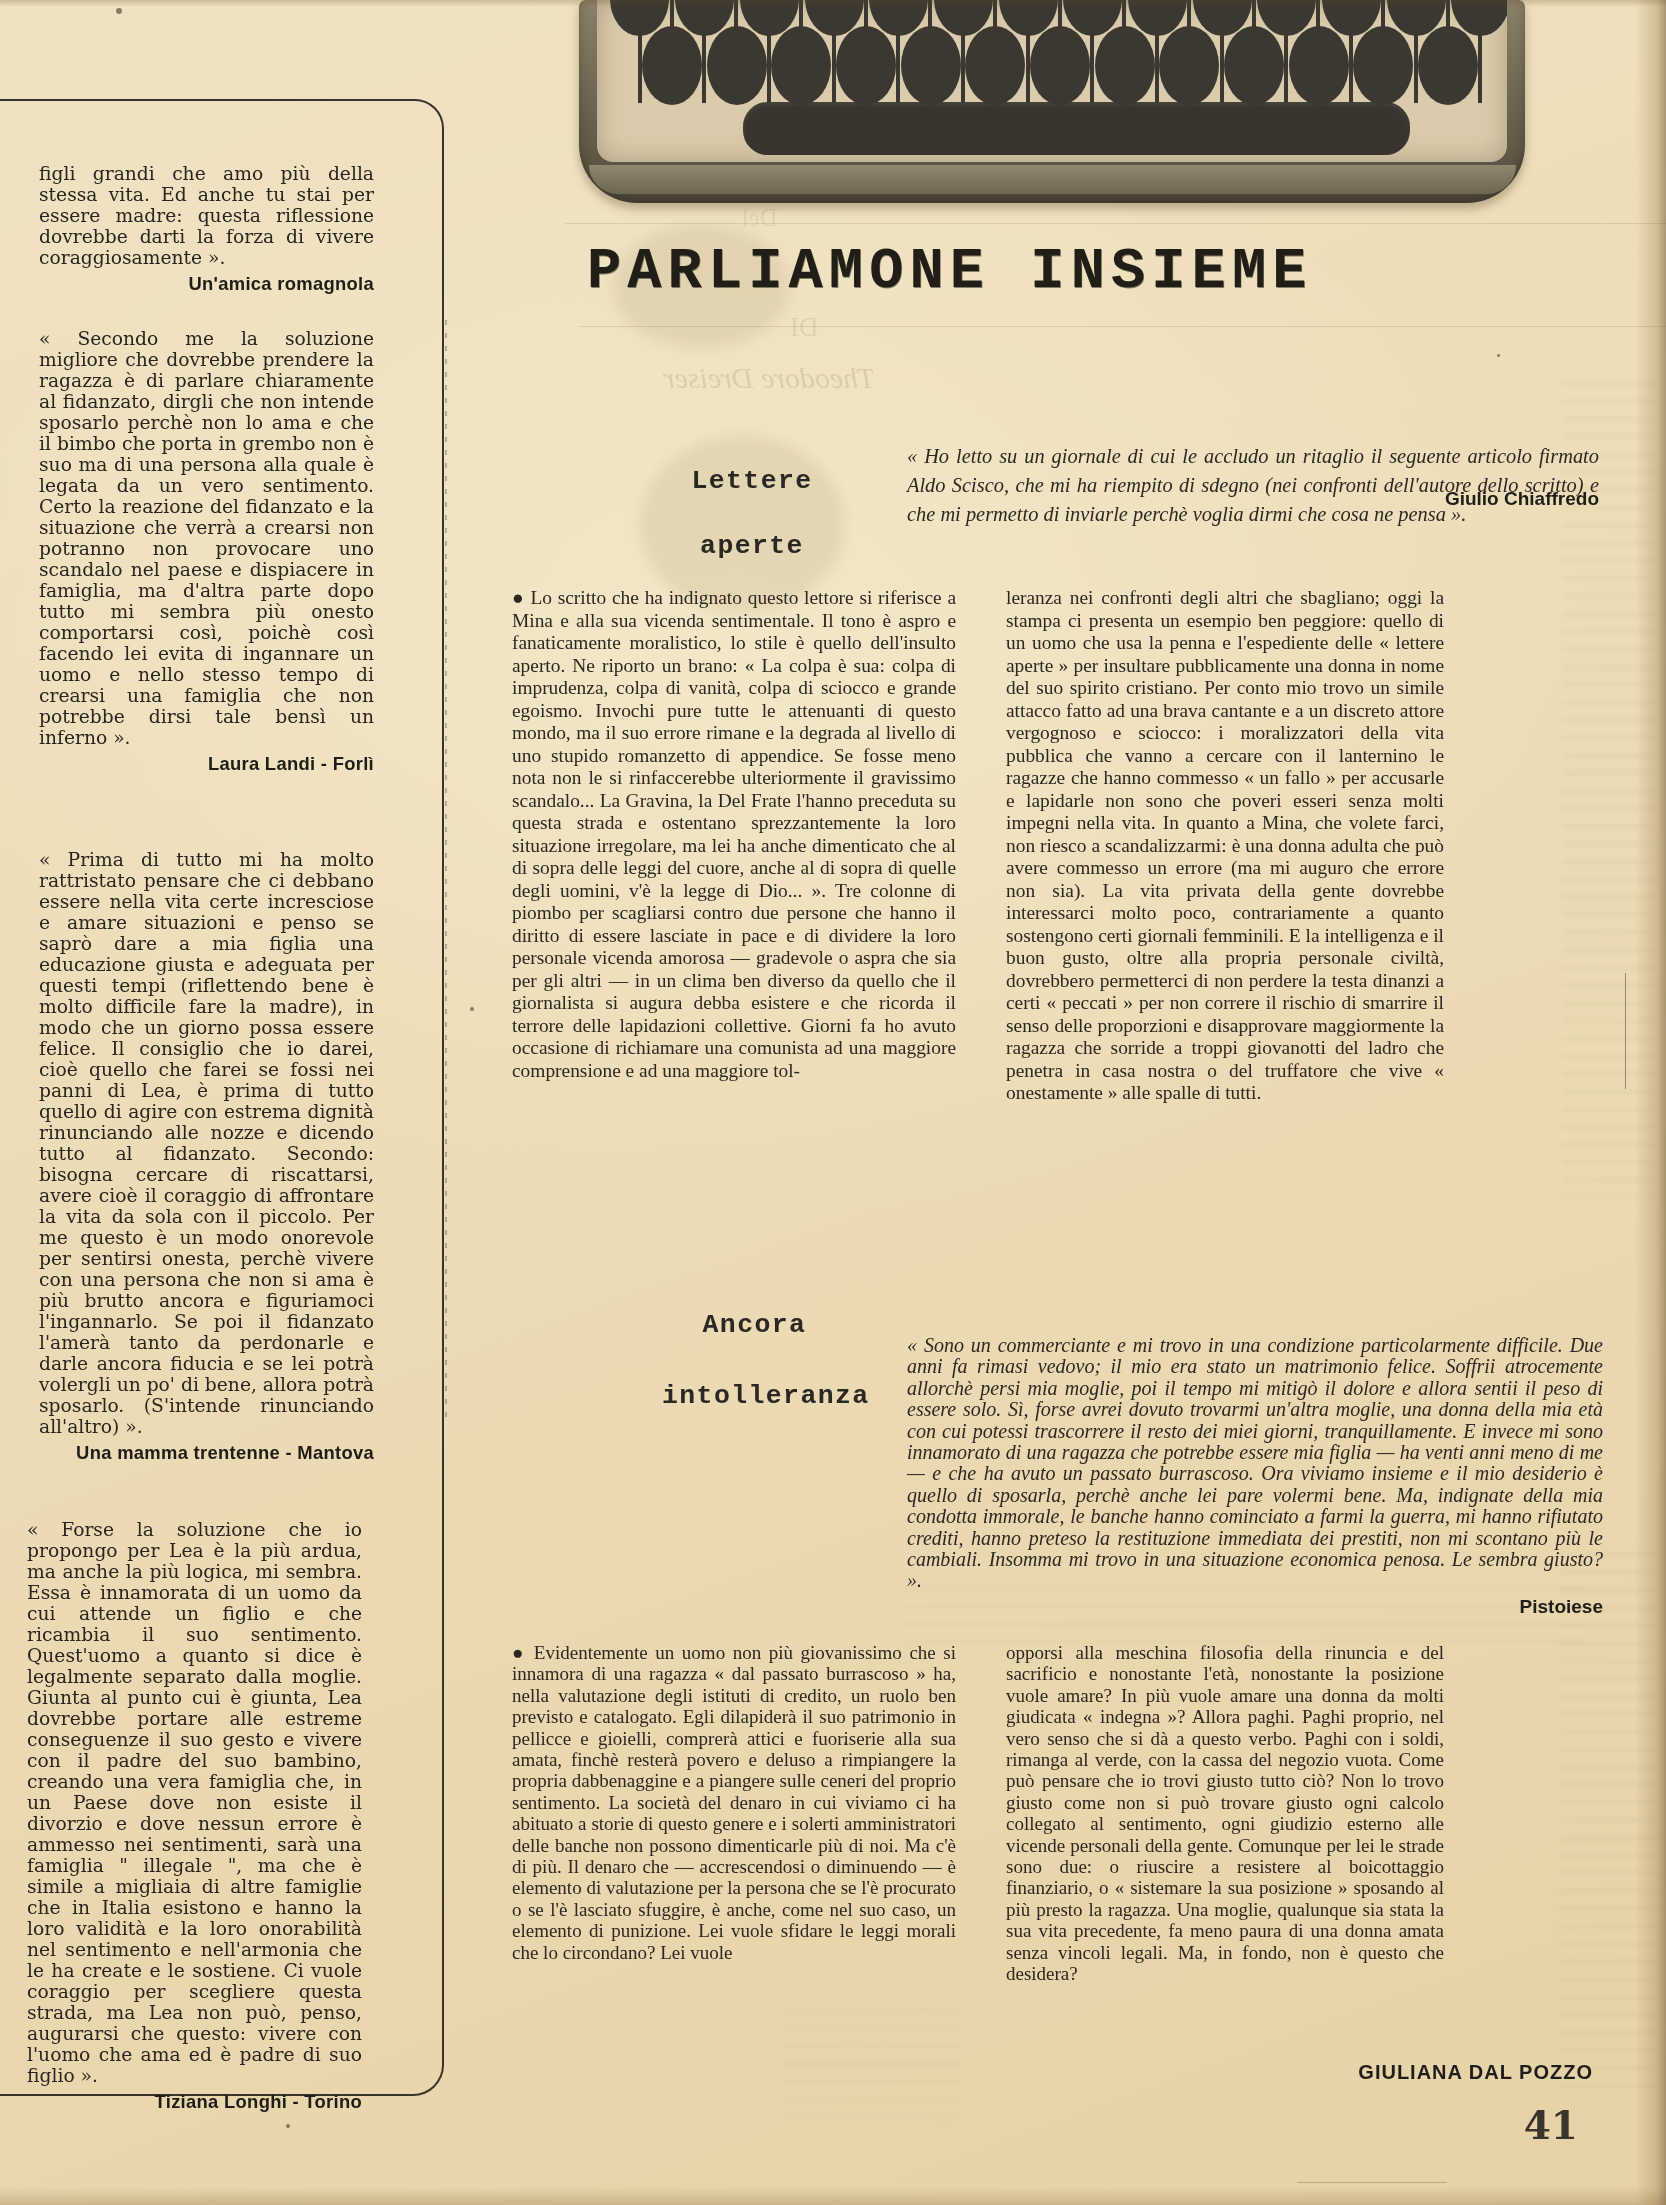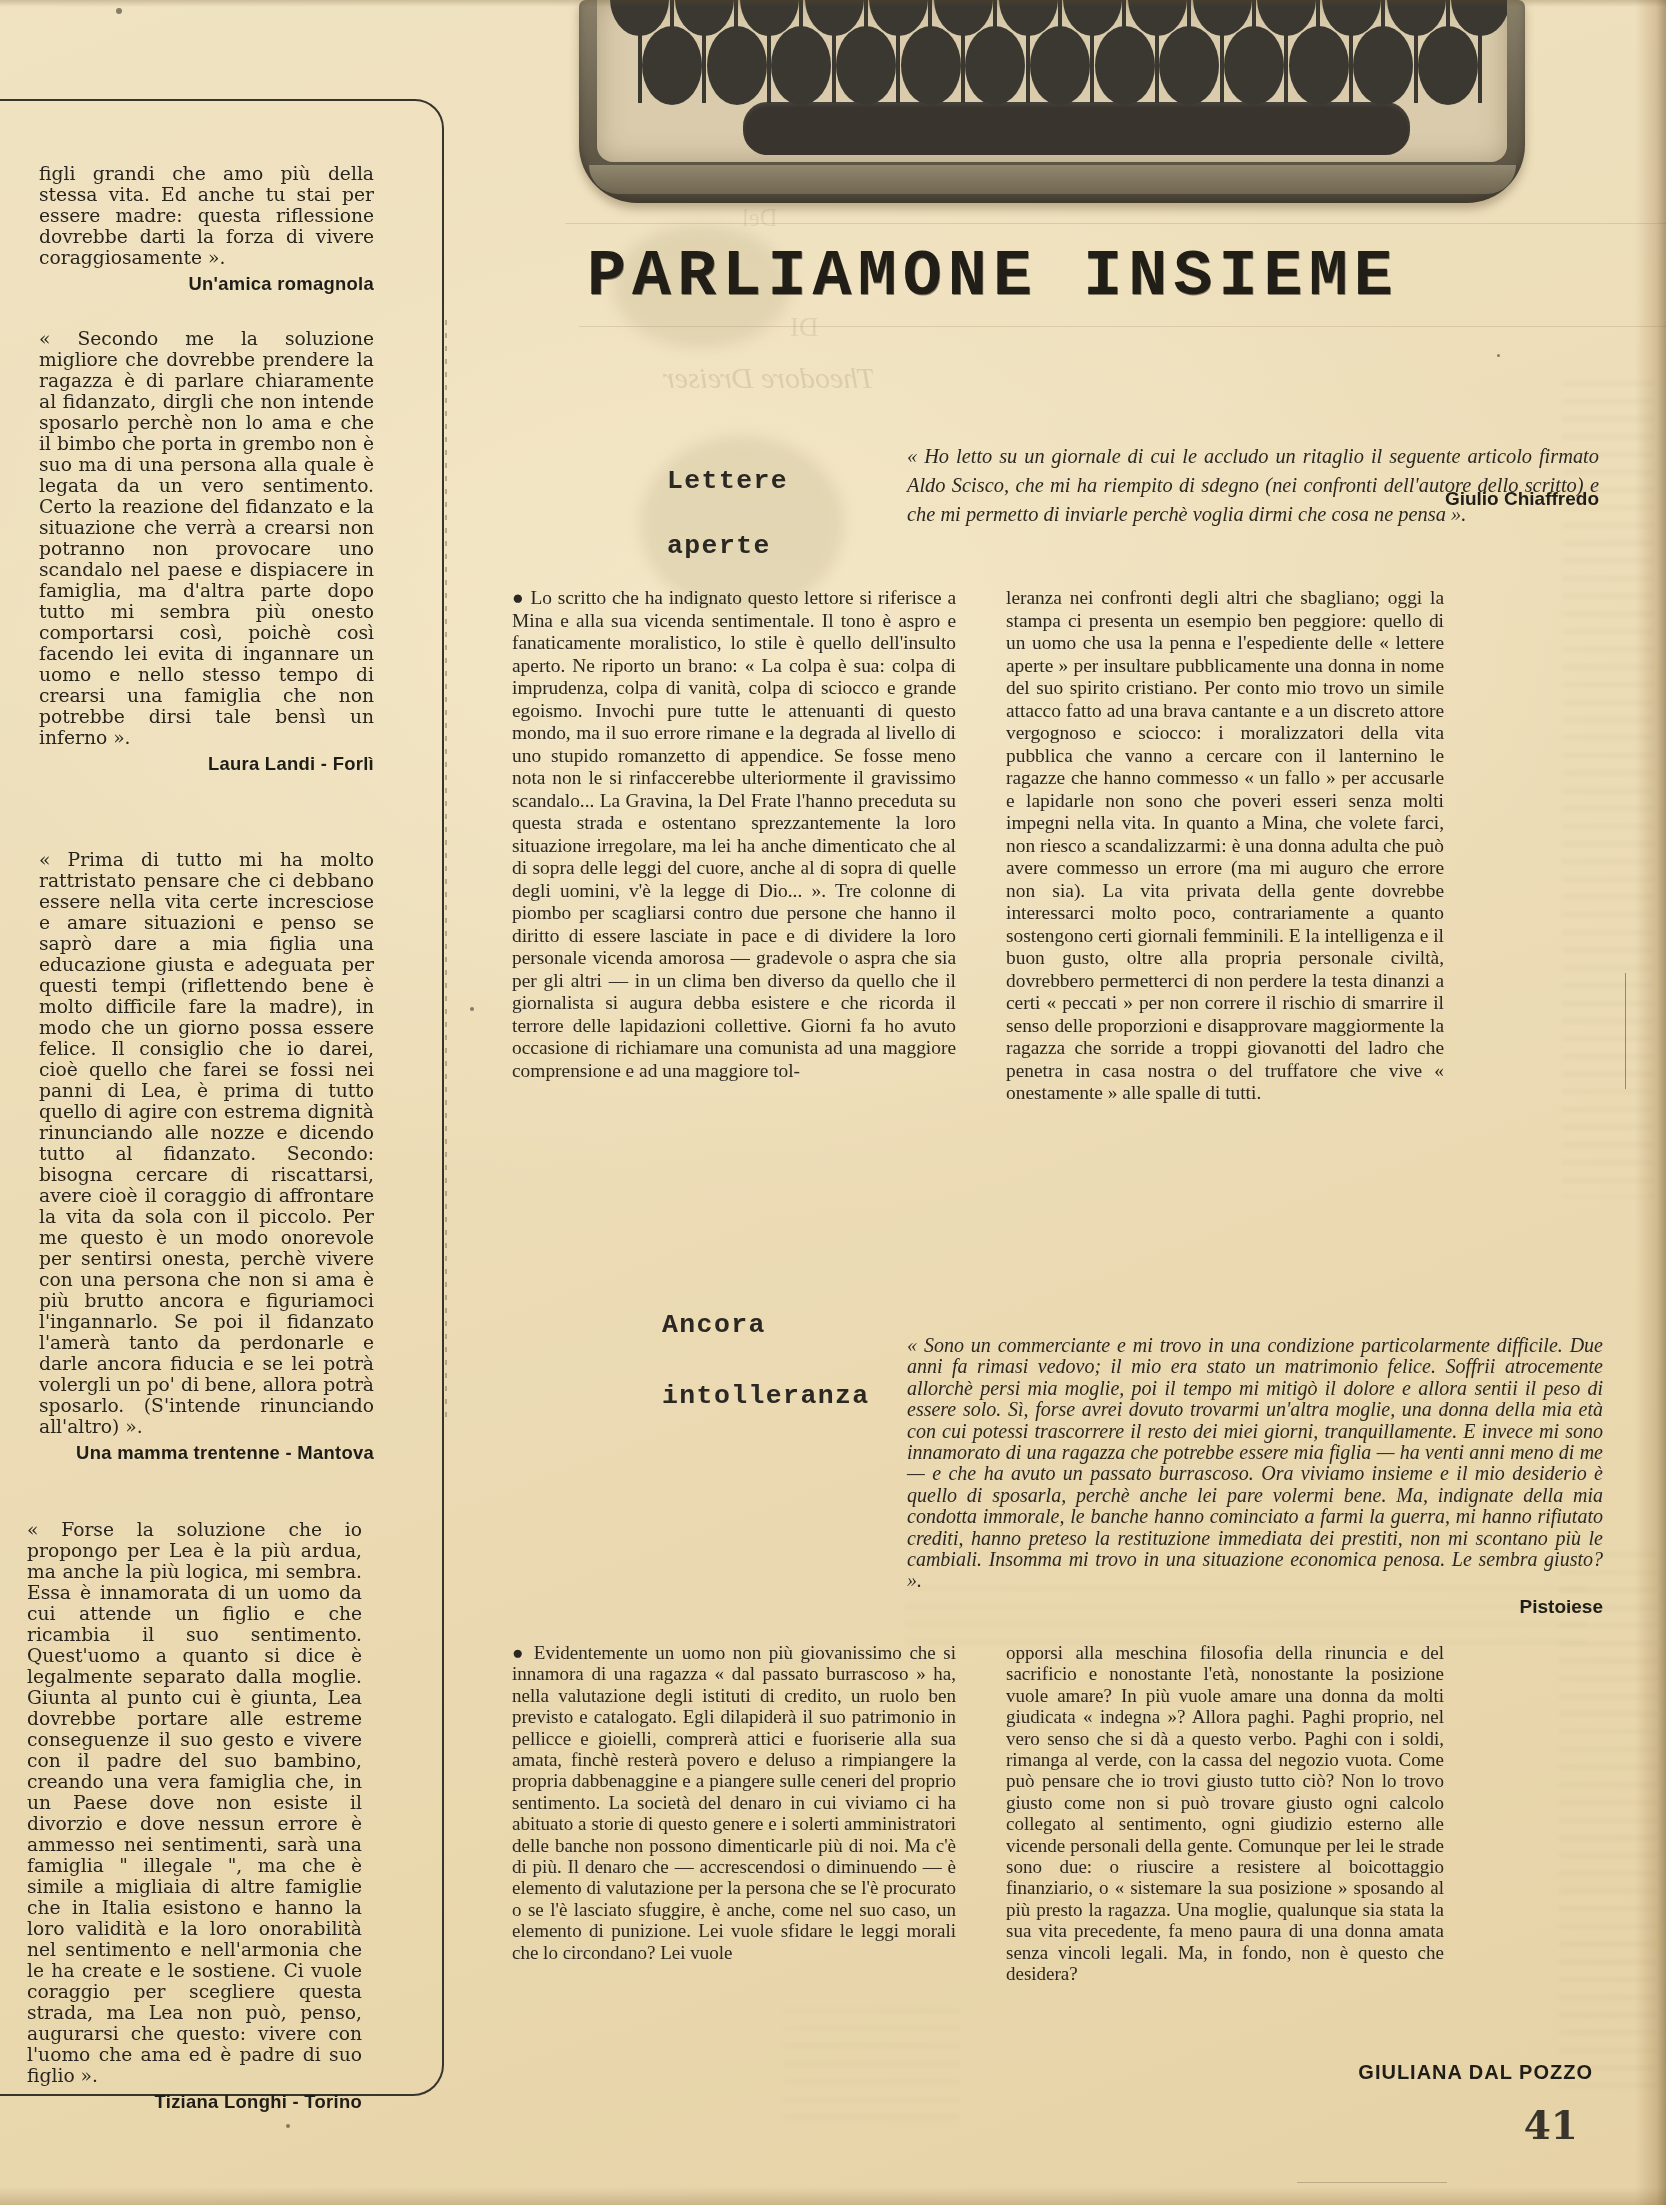--- a/index.html
+++ b/index.html
@@ -48,26 +48,26 @@
     box-shadow:inset 0 0 27px rgba(90,75,50,.35);}
   .tw-key{position:absolute;background:#3b3831;border-radius:50%;}
   .tw-stem{position:absolute;width:4.1px;background:#3b3831;}
   .tw-spacebar{position:absolute;left:146px;top:102px;width:667px;height:53px;background:#39352e;
     border-radius:24.5px;box-shadow:inset 0 2.7px 4.1px rgba(255,255,255,.08);}
   .tw-front{position:absolute;left:9.5px;right:9.5px;top:165px;height:29px;
     background:linear-gradient(180deg,#9a9076,#756b56);border-radius:0 0 41px 41px;opacity:.85;}
 
   
   .page-title{left:587px;top:240px;white-space:nowrap;
-    font-family:"Liberation Mono",monospace;font-weight:bold;font-size:65px;letter-spacing:6.1px;
+    font-family:"Liberation Mono",monospace;font-weight:bold;font-size:57px;letter-spacing:6.1px;
     color:#211e18;text-shadow:0.7px 0.7px 0 rgba(30,25,15,.5);}
 
   
   .tw-label{font-family:"Liberation Mono",monospace;font-weight:bold;font-size:26.5px;
-    letter-spacing:1.4px;color:#2b2823;text-align:left;}
+    letter-spacing:1.4px;color:#2b2823;text-align:center;}
   .la-label{left:667px;top:449px;width:170px;line-height:65px;}
   .ai-label{left:662px;top:1290px;width:189px;line-height:71px;}
 
   
   .quote{font-style:italic;text-align:justify;color:#2b2721;position:relative;}
   .quote-1{left:907px;top:442px;width:692px;font-size:20.4px;line-height:29px;}
   .quote-2{left:907px;top:1248px;width:696px;font-size:20px;line-height:21.4px;}
   .quote-sig{position:absolute;right:0;bottom:16px;font-style:normal;
     font-family:"Liberation Sans",sans-serif;font-weight:bold;font-size:19px;color:#1f1d18;}
   .quote-sig2{margin-top:4.1px;text-align:right;font-style:normal;

